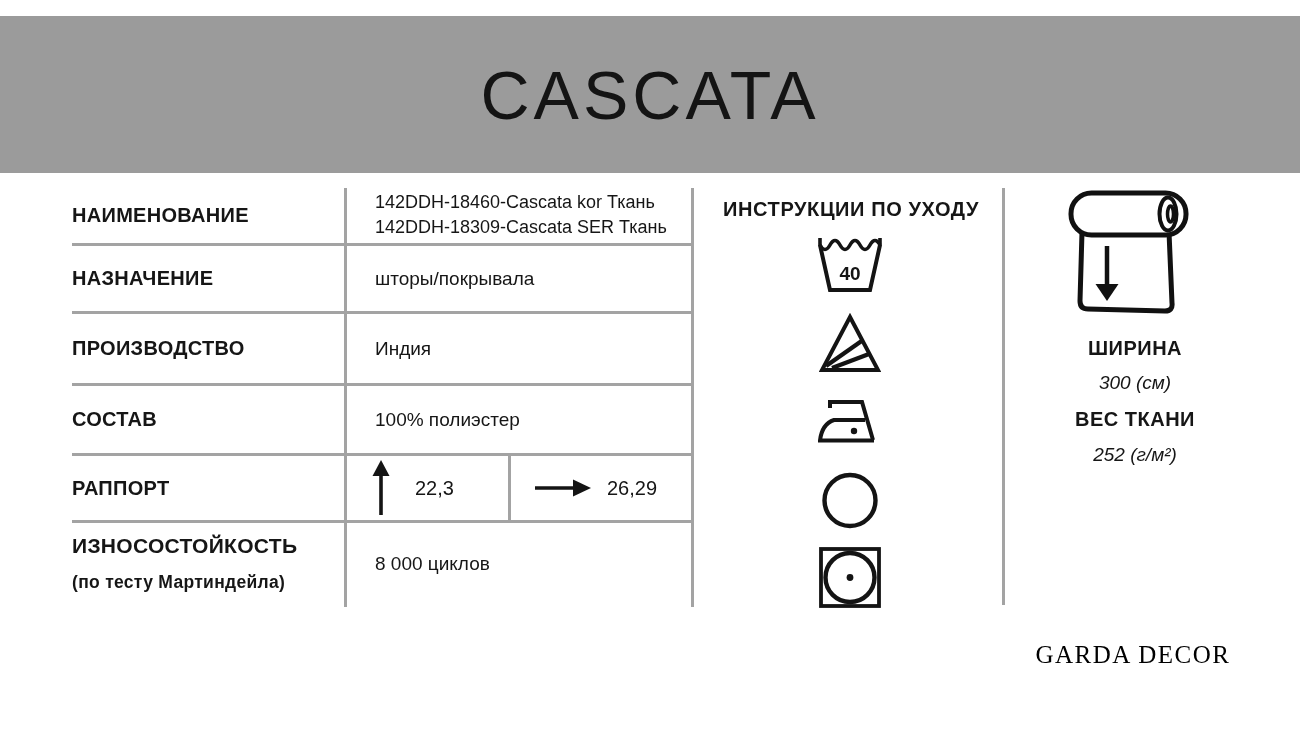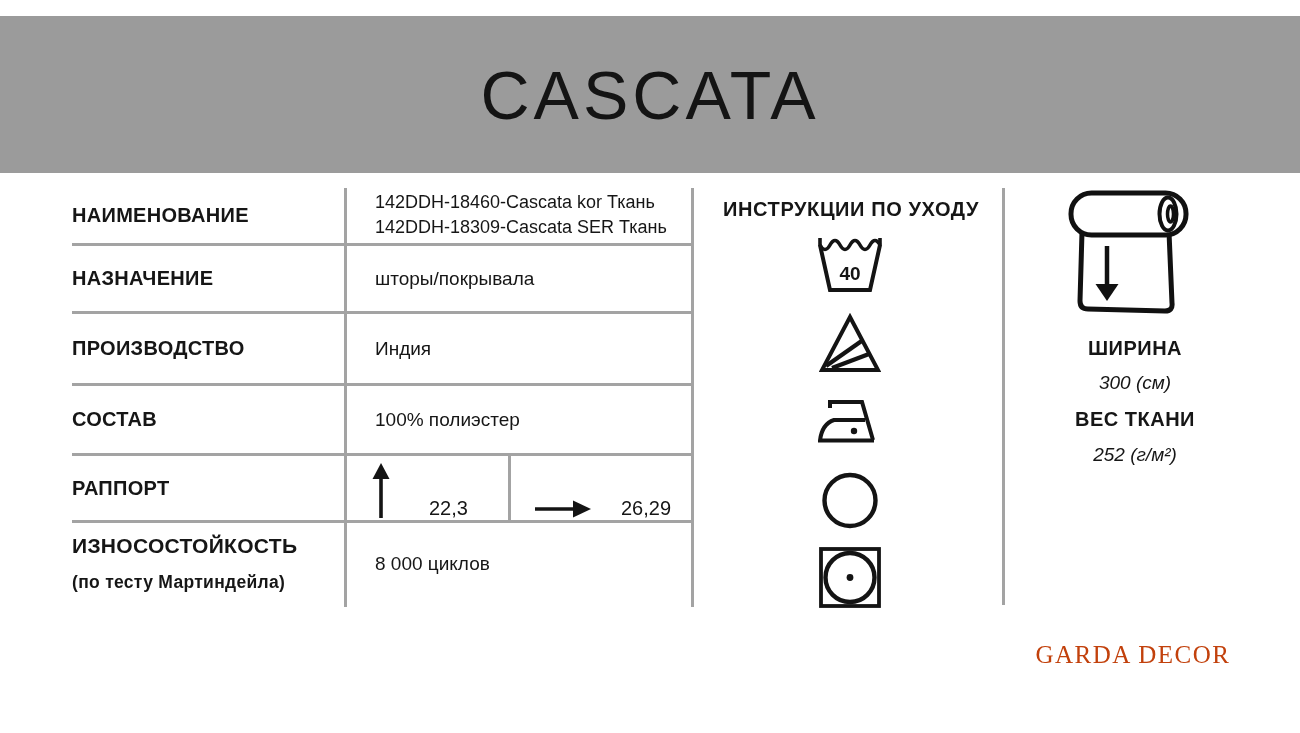--- a/index.html
+++ b/index.html
@@ -16,39 +16,39 @@
   .vline{position:absolute;width:3px;background:#a3a3a3;}
 
   
   .row-label{position:absolute;left:72px;width:268px;display:flex;flex-direction:column;justify-content:center;
     font-weight:bold;font-size:20px;letter-spacing:.3px;line-height:1.15;}
   .row-label .note{font-size:17.5px;margin-top:14px;}
   .row-value{position:absolute;left:375px;width:312px;display:flex;flex-direction:column;justify-content:center;
     font-size:19px;line-height:25px;}
   .codes{font-size:18px;}
 
-  .rapport-cell{position:absolute;display:flex;align-items:flex-end;font-size:20px;gap:14px;}
+  .rapport-cell{position:absolute;display:flex;align-items:center;font-size:20px;}
   .rapport-cell svg{display:block;flex:none;}
 
   
   .care-title{position:absolute;left:700px;top:198px;width:302px;text-align:center;
     font-weight:bold;font-size:20px;letter-spacing:.6px;}
   .care-icon{position:absolute;left:850px;transform:translateX(-50%);}
   .care-icon svg{display:block;}
   .wash-num{font-family:"Liberation Sans","DejaVu Sans",sans-serif;font-weight:bold;}
 
   
   .spec-text{position:absolute;left:1003px;width:264px;text-align:center;}
   .spec-label{font-weight:bold;font-size:20px;letter-spacing:.5px;}
   .spec-value{font-size:19px;font-style:italic;}
   .roll{position:absolute;left:1067px;top:188px;}
 
   
   .logo{position:absolute;left:1023px;top:641px;width:220px;text-align:center;
-    font-family:"Liberation Serif","DejaVu Serif",serif;font-size:25px;letter-spacing:1.5px;color:#c2410c;}
+    font-family:"Liberation Serif","DejaVu Serif",serif;font-size:25px;letter-spacing:1.5px;color:#000000;}
 </style>
 </head>
 <body>
 
 <div class="sheet">
 
   <header class="band">
     <h1>CASCATA</h1>
   </header>
 

